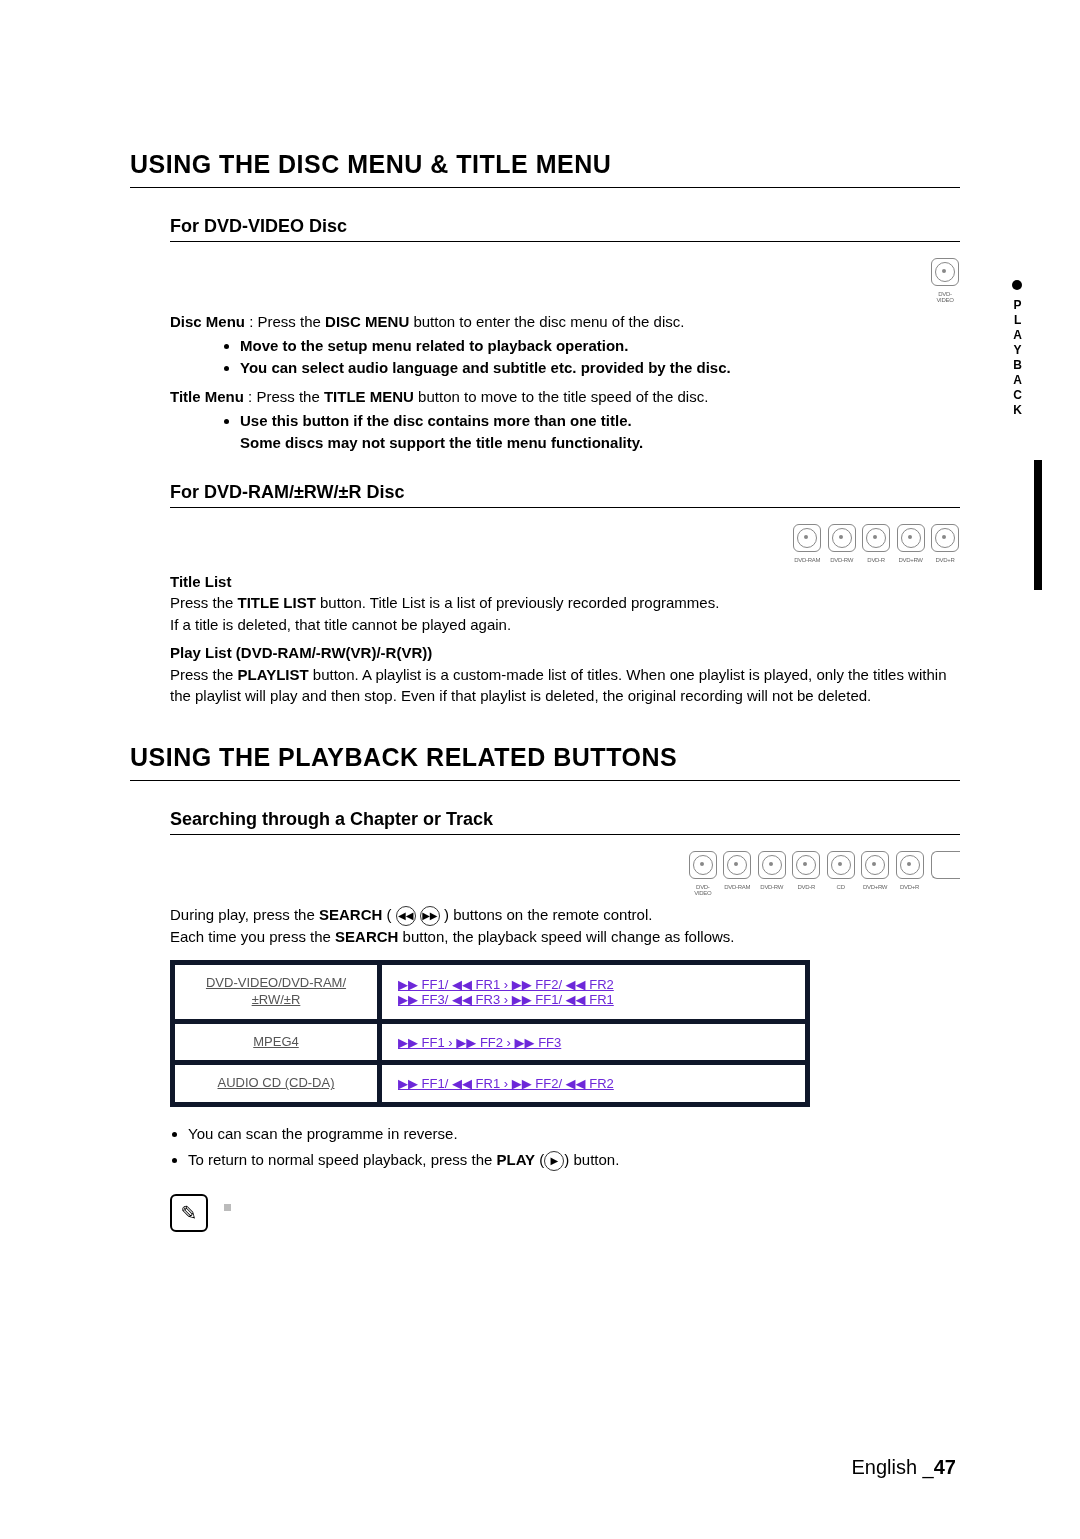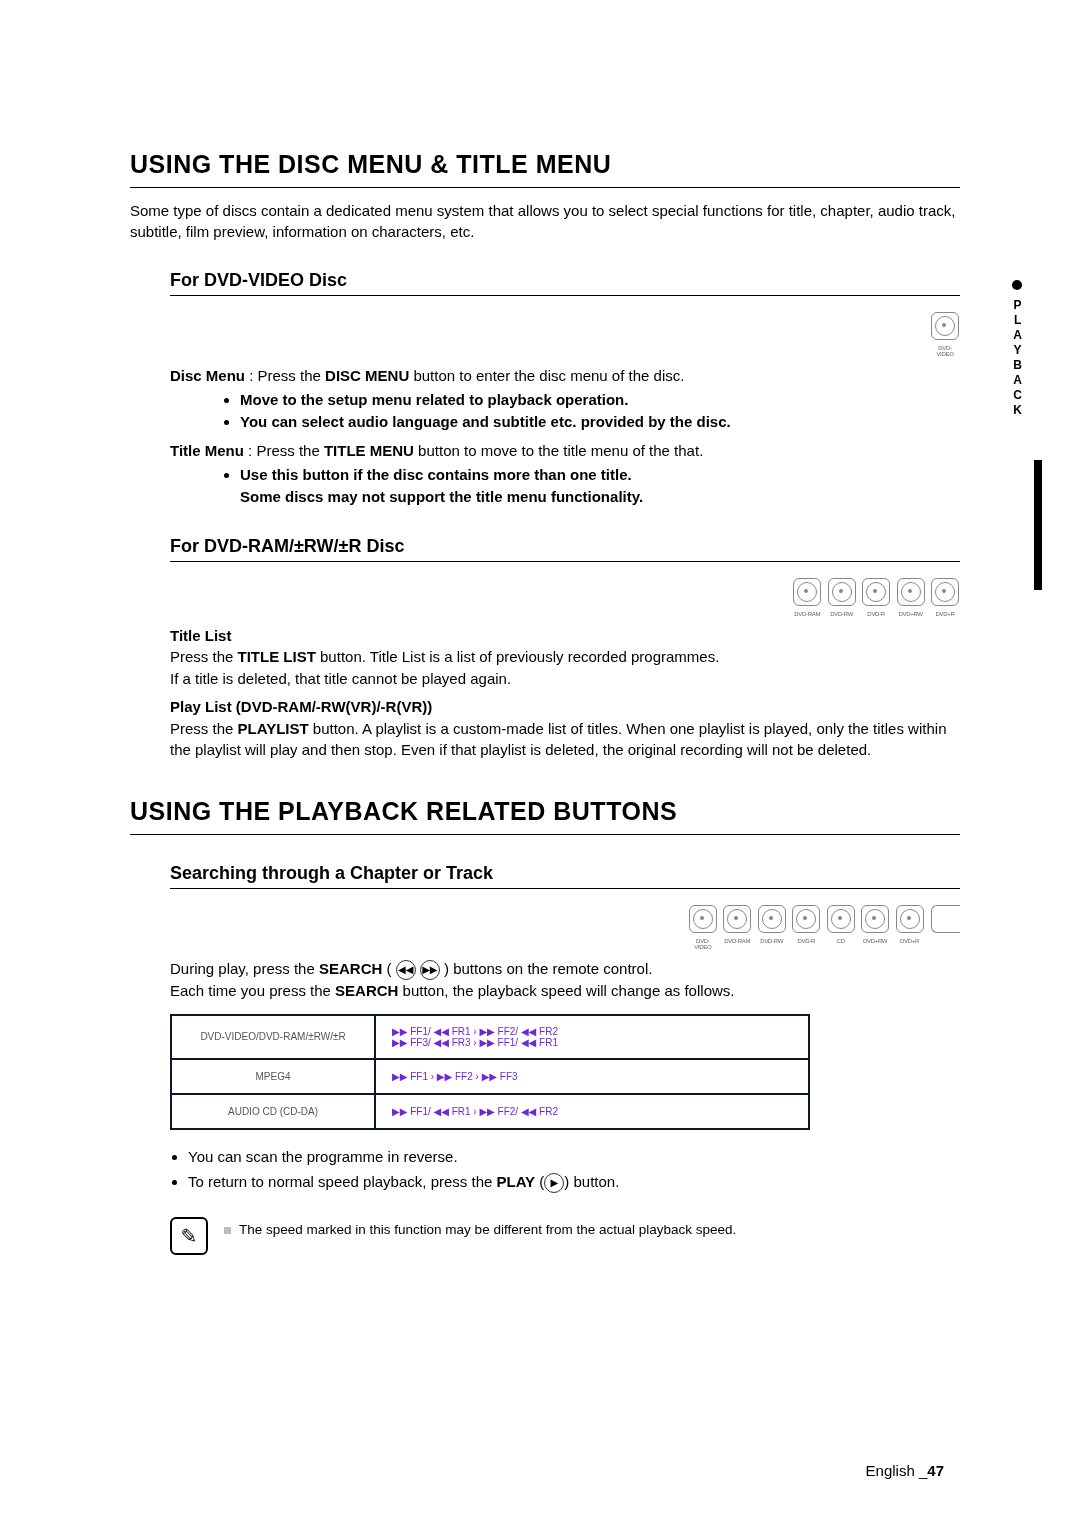--- a/index.html
+++ b/index.html
@@ -147,24 +147,25 @@
     width: 8px;
     height: 130px;
     background: #000;
   }
   table.speed {
     border-collapse: collapse;
     margin: 12px 0 14px 40px;
     width: 640px;
   }
   table.speed td {
-    border: 2px solid #0f172a;
+    border: 5px solid #0f172a;
     padding: 10px 16px;
-    font-size: 10px;
+    font-size: 13px;
     vertical-align: middle;
+    text-decoration: underline;
   }
   table.speed td.first {
     text-align: center;
     color: #555;
     width: 170px;
     line-height: 1.3;
   }
   .notes {
     margin-left: 40px;
     font-size: 15px;
@@ -196,22 +197,22 @@
     display: inline-block;
     width: 7px;
     height: 7px;
     background: #bbb;
     margin-right: 8px;
     vertical-align: middle;
   }
   .footer {
     position: absolute;
     bottom: 60px;
-    right: 136px;
-    font-size: 15px;
+    right: 124px;
+    font-size: 20px;
   }
   .footer b { font-weight: bold; }
   .btn-glyph {
     display: inline-block;
     width: 18px;
     height: 18px;
     border: 1px solid #333;
     border-radius: 50%;
     font-size: 10px;
     line-height: 17px;
@@ -227,37 +228,36 @@
 <div class="tab-side">
   <div class="dot"></div>
   <div class="vtext">PLAYBACK</div>
 </div>
 <div class="tab-bar"></div>
 
 <div class="page">
 
   <h2 class="section-title">USING THE DISC MENU &amp; TITLE MENU</h2>
   <hr class="hr">
-  <div class="intro">Some type of discs contain a dedicated menu system that allows you to select special functions for title, chapter, audio track, subtitle, film preview, information on characters, etc.</div>
 
   <h3 class="subsection">For DVD-VIDEO Disc</h3>
   <hr class="subhr">
   <div class="disc-icons">
     <span class="disc-icon"><span class="circ"></span><span class="lbl">DVD-VIDEO</span></span>
   </div>
   <div class="body">
     <div>
       <span class="label">Disc Menu</span><span> : Press the </span><span class="label">DISC MENU</span><span> button to enter the disc menu of the disc.</span>
     </div>
     <ul>
       <li>Move to the setup menu related to playback operation.</li>
       <li>You can select audio language and subtitle etc. provided by the disc.</li>
     </ul>
     <div>
-      <span class="label">Title Menu</span><span> : Press the </span><span class="label">TITLE MENU</span><span> button to move to the title menu of the that.</span>
+      <span class="label">Title Menu</span><span> : Press the </span><span class="label">TITLE MENU</span><span> button to move to the title speed of the disc.</span>
     </div>
     <ul>
       <li>
         <span>Use this button if the disc contains more than one title.</span><br>
         <span>Some discs may not support the title menu functionality.</span>
       </li>
     </ul>
   </div>
 
   <h3 class="subsection">For DVD-RAM/±RW/±R Disc</h3>
@@ -331,21 +331,21 @@
       <li>You can scan the programme in reverse.</li>
       <li>
         <span>To return to normal speed playback, press the </span><span class="label">PLAY</span><span> (</span><span class="btn-glyph">▶</span><span>) button.</span>
       </li>
     </ul>
   </div>
 
   <div class="note-box">
     <div class="note-icon">✎</div>
     <div class="note-items">
-      <div><span class="sq"></span><span>The speed marked in this function may be different from the actual playback speed.</span></div>
+      <div><span class="sq"></span></div>
     </div>
   </div>
 
 </div>
 
 <div class="footer">
   <span>English</span><span> _</span><b>47</b>
 </div>
 
 </body></html>

